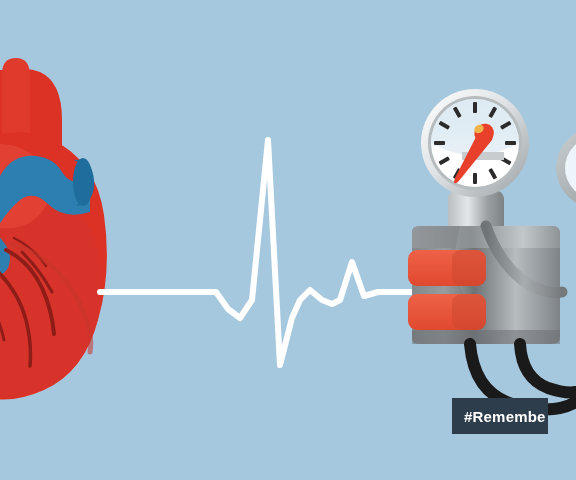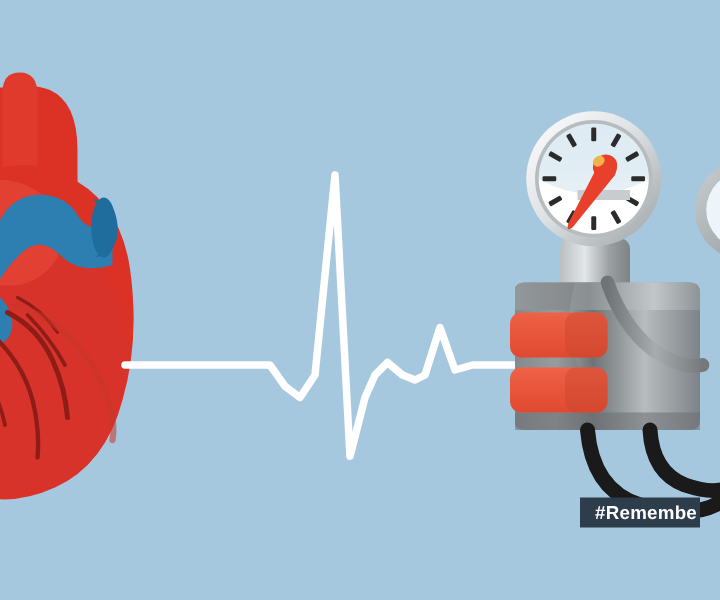--- a/index.html
+++ b/index.html
@@ -22,23 +22,23 @@
   }
   #artboard {
     position: absolute;
     left: 0;
     top: 0;
     width: 576px;
     height: 480px;
   }
   .badge {
     position: absolute;
-    left: 464px;
+    left: 452px;
     top: 398px;
-    height: 24px;
+    height: 36px;
     padding: 0 10px 0 12px;
     display: flex;
     align-items: center;
     background: #2e3d4b;
     color: #ffffff;
     font-family: "Liberation Sans", sans-serif;
     font-weight: bold;
     font-size: 15px;
     letter-spacing: 0.2px;
     white-space: nowrap;

